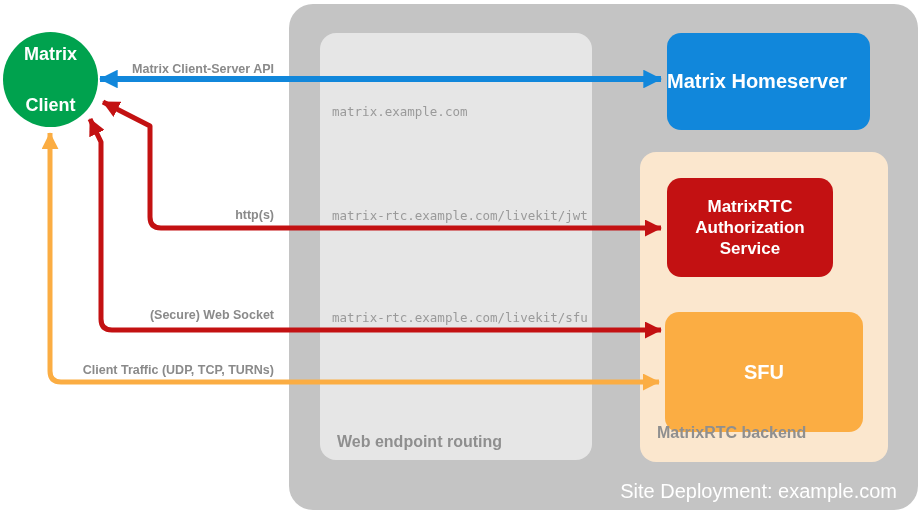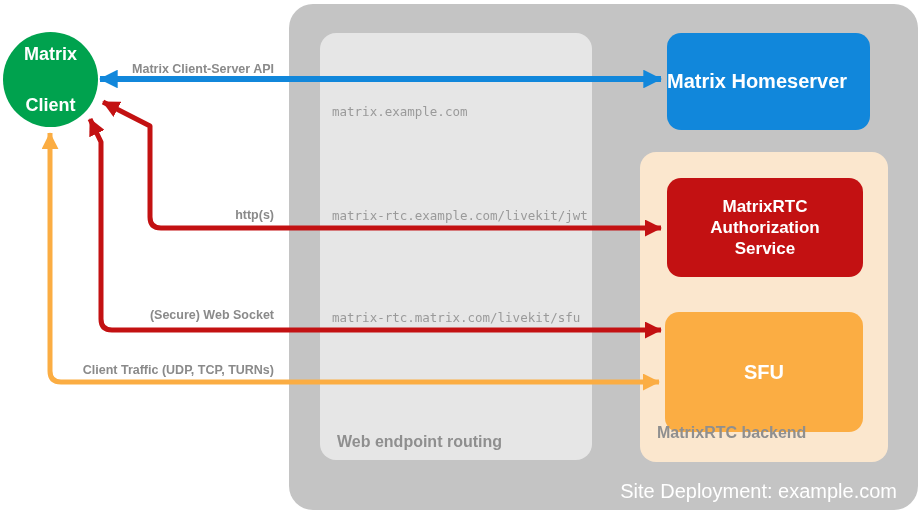--- a/index.html
+++ b/index.html
@@ -31,21 +31,21 @@
   .backend{
     position:absolute;left:351px;top:148px;width:248px;height:310px;
     background:#FBE7CE;border-radius:16px;
   }
   .backend .box-title{left:17px;bottom:20px;}
   .service{
     position:absolute;border-radius:14px;color:#ffffff;font-weight:bold;text-align:center;
     display:flex;align-items:center;justify-content:center;
   }
   .auth{
-    left:27px;top:26px;width:196px;height:99px;background:#C31112;
+    left:27px;top:26px;width:166px;height:99px;background:#C31112;
     font-size:17px;line-height:21px;padding:0 18px;box-sizing:border-box;
   }
   .sfu{
     left:25px;top:160px;width:198px;height:120px;background:#FBAD43;font-size:20px;
   }
   .homeserver{
     position:absolute;left:378px;top:29px;width:203px;height:97px;
     background:#1187DB;border-radius:14px;color:#ffffff;font-weight:bold;font-size:20px;
     display:flex;align-items:center;justify-content:flex-start;white-space:nowrap;
   }
@@ -71,21 +71,21 @@
 </head>
 <body>
 
 <div class="stage">
 
   <div class="deployment">
 
     <div class="routing">
       <span class="endpoint ep0">matrix.example.com</span>
       <span class="endpoint ep1">matrix-rtc.example.com/livekit/jwt</span>
-      <span class="endpoint ep2">matrix-rtc.matrix.com/livekit/sfu</span>
+      <span class="endpoint ep2">matrix-rtc.example.com/livekit/sfu</span>
       <span class="box-title">Web endpoint routing</span>
     </div>
 
     <div class="homeserver">
       <span>Matrix Homeserver</span>
     </div>
 
     <div class="backend">
       <div class="service auth">
         <span>MatrixRTC Authorization Service</span>

